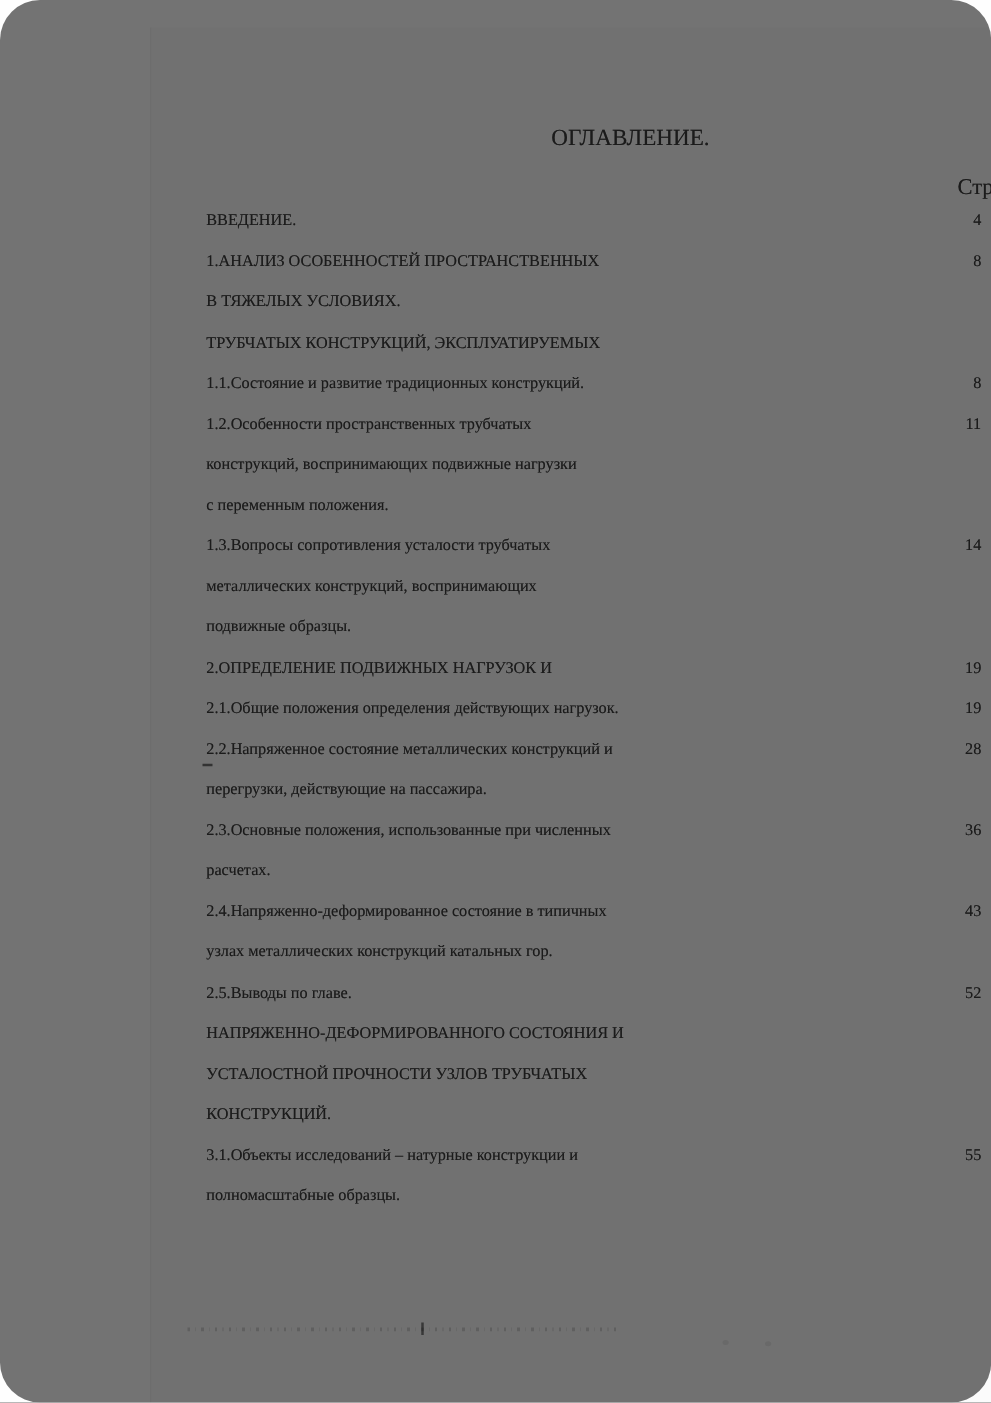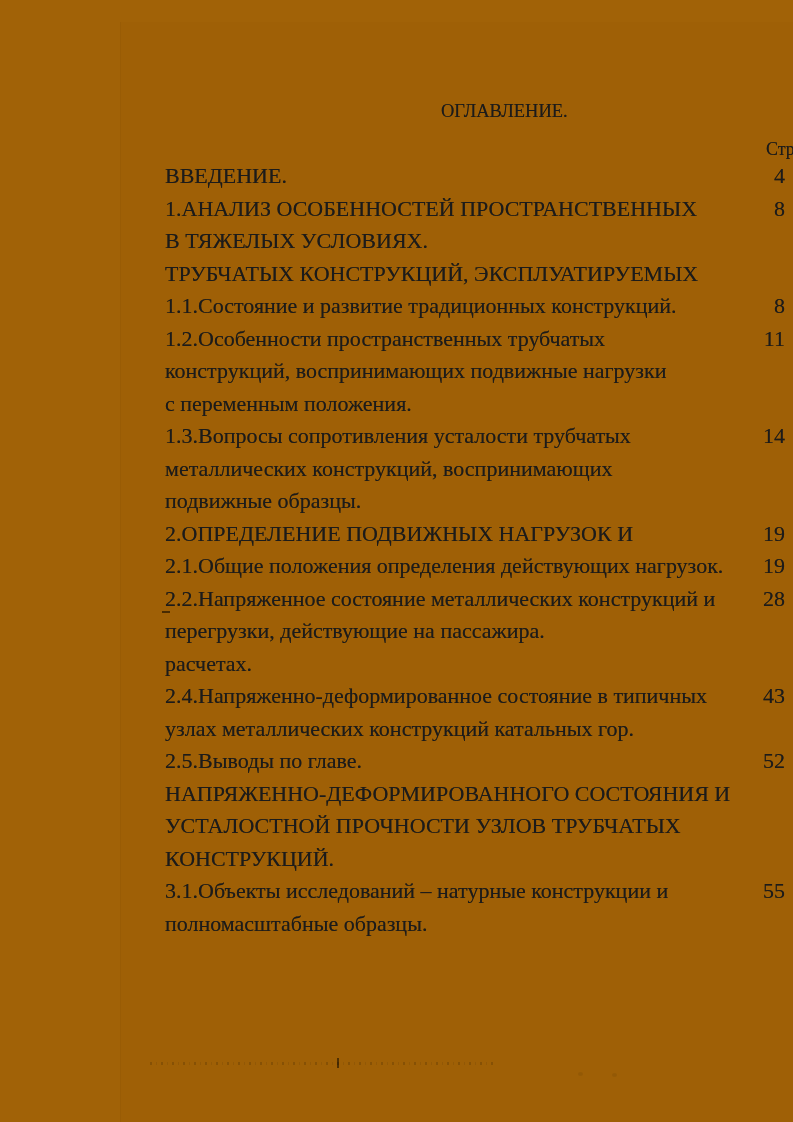--- a/index.html
+++ b/index.html
@@ -4,42 +4,42 @@
 <style>
   html, body { margin: 0; padding: 0; }
   body {
     width: 793px; height: 1122px;
     overflow: hidden;
     position: relative;
     background: #fefefe;
     font-family: "Liberation Serif", "DejaVu Serif", serif;
     color: #1b1b1b;
   }
-  .paper { position: absolute; inset: 0; background: #a16207; }
+  .paper { position: absolute; inset: 0; background: #737373; border-radius: 32px; }
   .scan-shade {
     position: absolute; left: 120px; top: 22px; right: 0; bottom: 0;
     background: rgba(0,0,0,0.01);
     border-left: 1px solid rgba(0,0,0,0.035);
   }
   .doc-title {
     position: absolute; left: 441px; top: 95px;
     margin: 0; font-weight: normal;
     font-size: 18.5px; line-height: 33px;
     white-space: nowrap;
     text-shadow: 0 0 0.5px rgba(20,20,20,0.55);
   }
   .page-col {
     position: absolute; left: 766px; top: 133px;
     font-size: 18px; line-height: 33px;
     white-space: nowrap;
     text-shadow: 0 0 0.5px rgba(20,20,20,0.55);
   }
   .toc {
     position: absolute; top: 160px; left: 165px; width: 628px;
-    font-size: 22px;
+    font-size: 13px;
     text-shadow: 0 0 0.5px rgba(20,20,20,0.55);
   }
   .toc-entry { position: relative; }
   .toc-line {
     position: relative;
     height: 32.5px; line-height: 32.5px;
     white-space: nowrap;
   }
   .pagenum {
     position: absolute; right: 8px; top: 0;
@@ -105,20 +105,21 @@
         <div class="toc-line">2.ОПРЕДЕЛЕНИЕ ПОДВИЖНЫХ НАГРУЗОК И<span class="pagenum">19</span></div>
       </div>
       <div class="toc-entry">
         <div class="toc-line">2.1.Общие положения определения действующих нагрузок.<span class="pagenum">19</span></div>
       </div>
       <div class="toc-entry">
         <div class="toc-line">2.2.Напряженное состояние металлических конструкций и<span class="pagenum">28</span></div>
         <div class="toc-line">перегрузки, действующие на пассажира.</div>
       </div>
       <div class="toc-entry">
+        <div class="toc-line">2.3.Основные положения, использованные при численных<span class="pagenum">36</span></div>
         <div class="toc-line">расчетах.</div>
       </div>
       <div class="toc-entry">
         <div class="toc-line">2.4.Напряженно-деформированное состояние в типичных<span class="pagenum">43</span></div>
         <div class="toc-line">узлах металлических конструкций катальных гор.</div>
       </div>
       <div class="toc-entry">
         <div class="toc-line">2.5.Выводы по главе.<span class="pagenum">52</span></div>
       </div>
       <div class="toc-entry">

